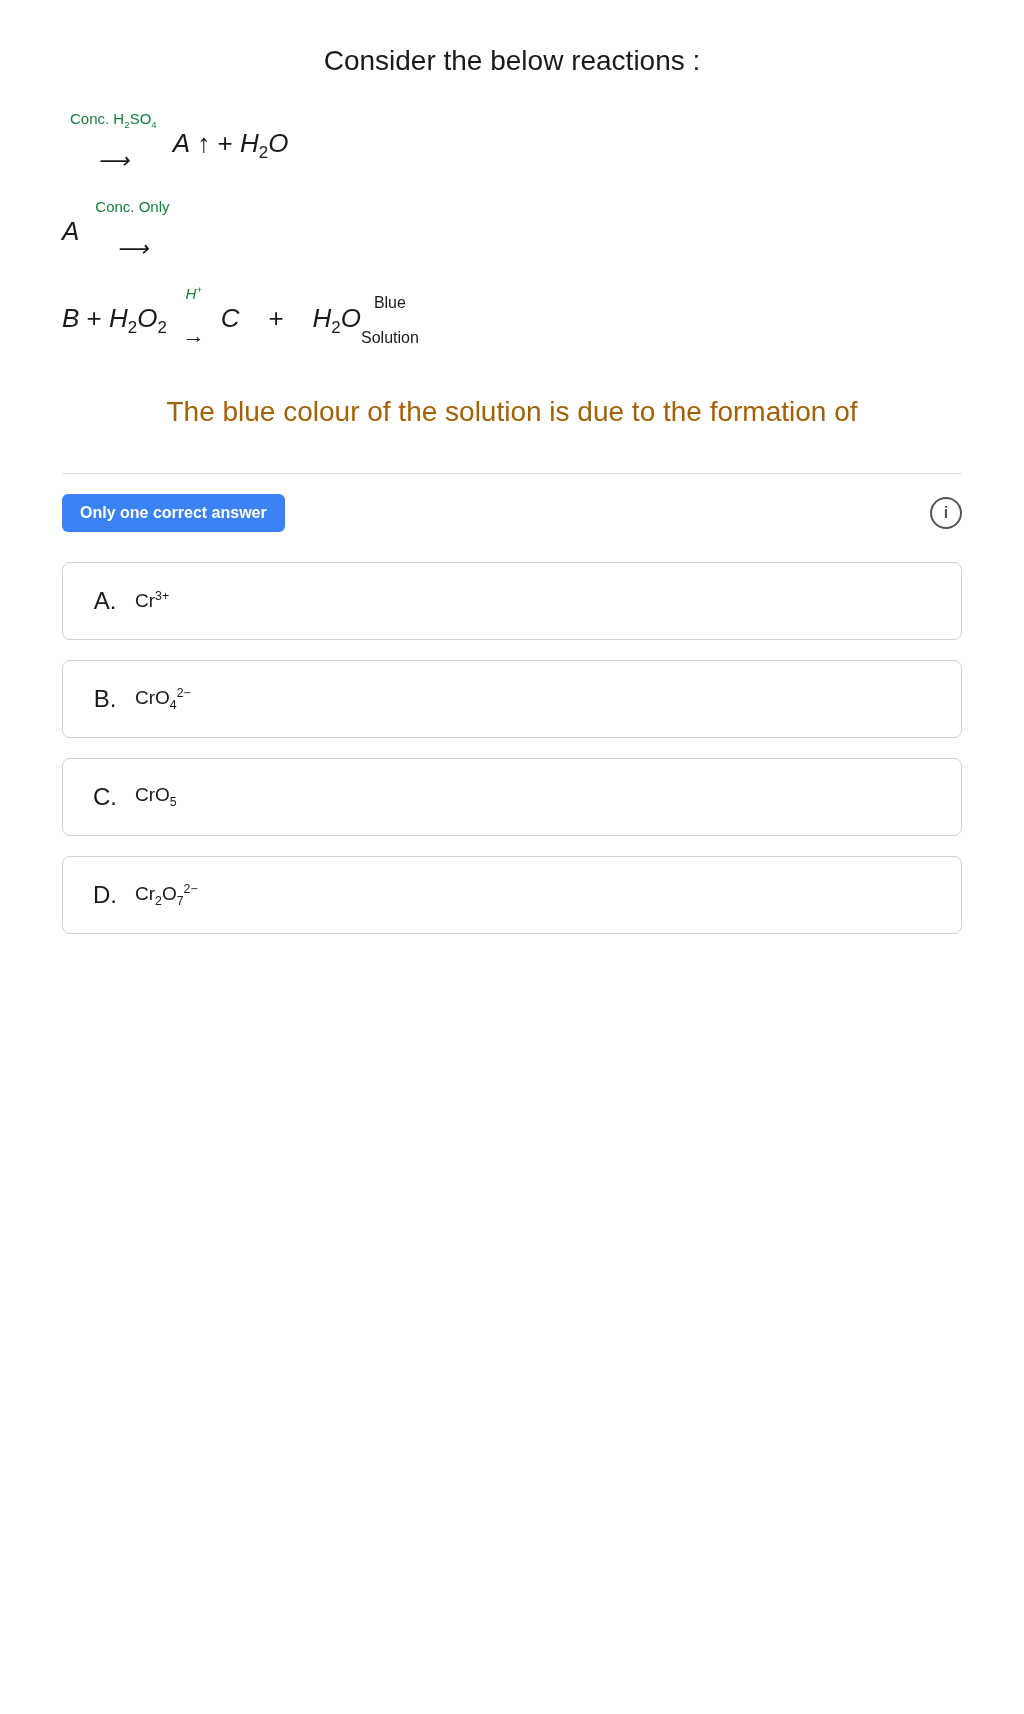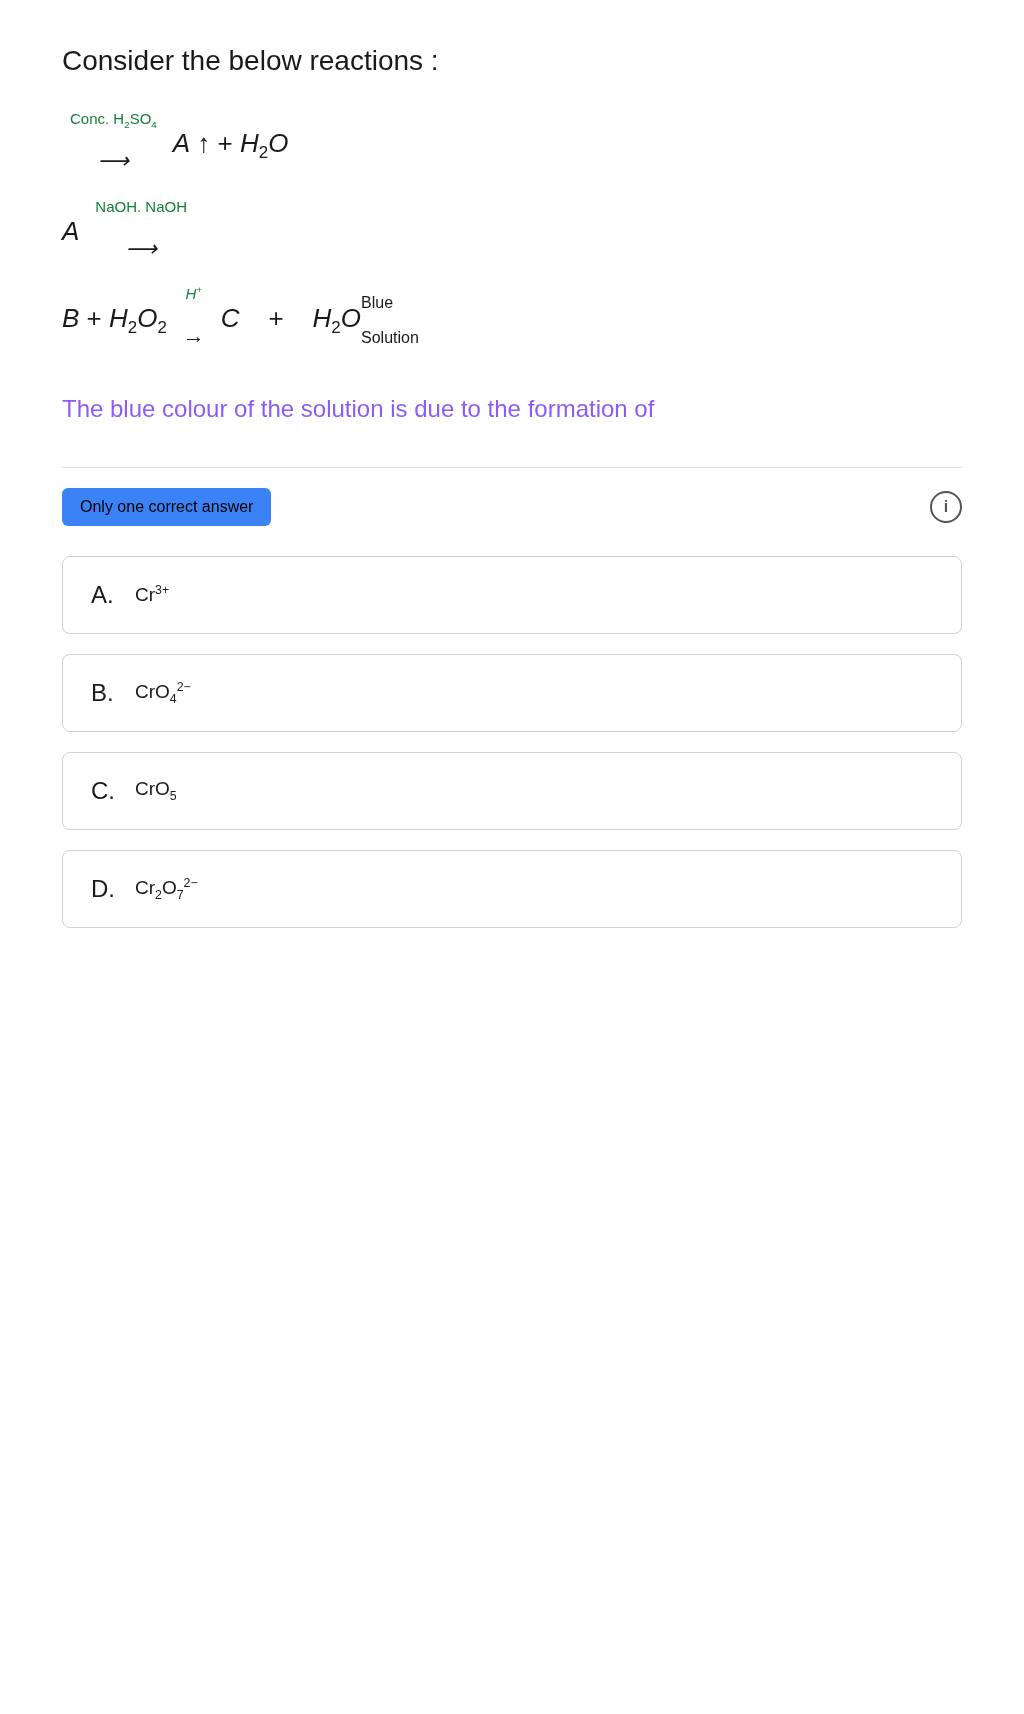--- a/index.html
+++ b/index.html
@@ -12,20 +12,21 @@
       background-color: #ffffff;
       font-family: -apple-system, BlinkMacSystemFont, 'Segoe UI', Arial, sans-serif;
       width: 1024px;
       min-height: 1714px;
       padding: 40px 62px;
       color: #1a1a1a;
     }
 
     .question-container {
       max-width: 900px;
+      text-align: center;
     }
 
     .question-text {
       font-size: 28px;
       font-weight: 400;
       line-height: 1.5;
       margin-bottom: 20px;
       color: #1a1a1a;
     }
 
@@ -77,45 +78,45 @@
       align-items: center;
     }
 
     .blue-label {
       font-size: 16px;
       color: #1a1a1a;
       margin-top: 2px;
     }
 
     .description-text {
-      font-size: 24px;
+      font-size: 28px;
       font-weight: 400;
       line-height: 1.5;
       margin-top: 10px;
-      color: #8b5cf6;
+      color: #a16207;
     }
 
     .divider {
       border: none;
       border-top: 1px solid #e0e0e0;
       margin: 40px 0 20px 0;
     }
 
     .badge-row {
       display: flex;
       align-items: center;
       justify-content: space-between;
       margin-bottom: 30px;
     }
 
     .badge {
       background-color: #3b82f6;
-      color: #000000;
+      color: #ffffff;
       font-size: 16px;
-      font-weight: 400;
+      font-weight: 700;
       padding: 10px 18px;
       border-radius: 6px;
       display: inline-block;
     }
 
     .info-icon {
       width: 32px;
       height: 32px;
       border: 2px solid #555;
       border-radius: 50%;
@@ -174,21 +175,21 @@
       <span>
         <i>A</i> ↑ + <i>H</i><sub class="sub">2</sub><i>O</i>
       </span>
     </div>
 
     <div class="reaction-line">
       <span>
         <i>A</i>
       </span>
       <span class="arrow-container">
-        <span class="arrow-label">NaOH. NaOH</span>
+        <span class="arrow-label">Conc. Only</span>
         <span class="h-arrow">⟶</span>
       </span>
     </div>
 
     <div class="reaction-line">
       <span>
         <i>B</i> + <i>H</i><sub class="sub">2</sub><i>O</i><sub class="sub">2</sub>
       </span>
       <span class="arrow-container">
         <span class="arrow-label"><i>H</i><sup class="sup">+</sup></span>

